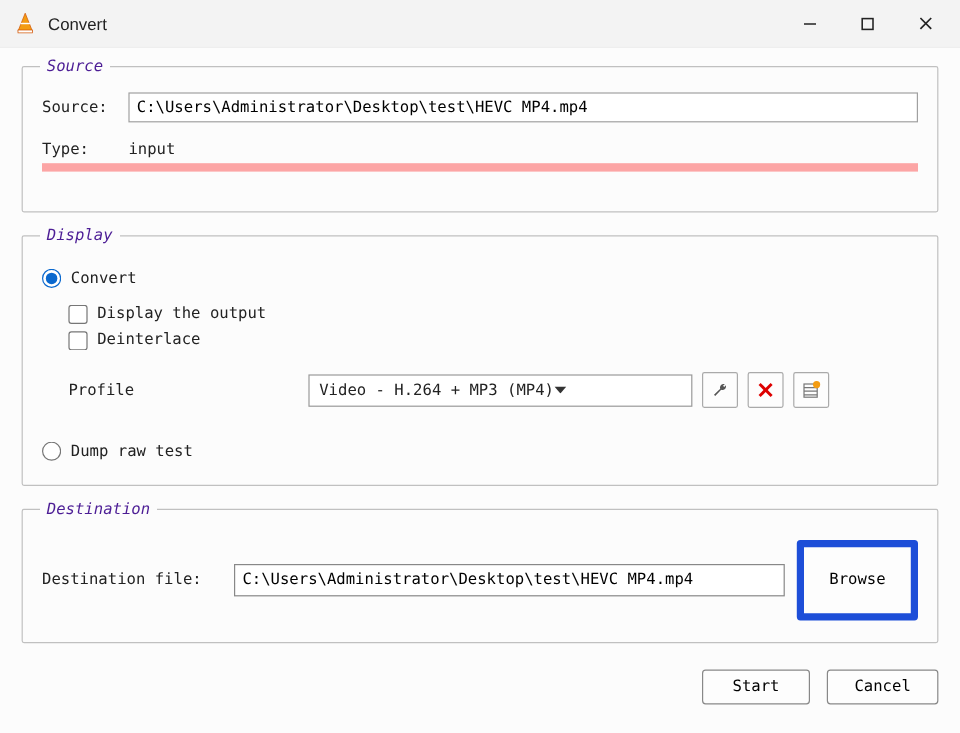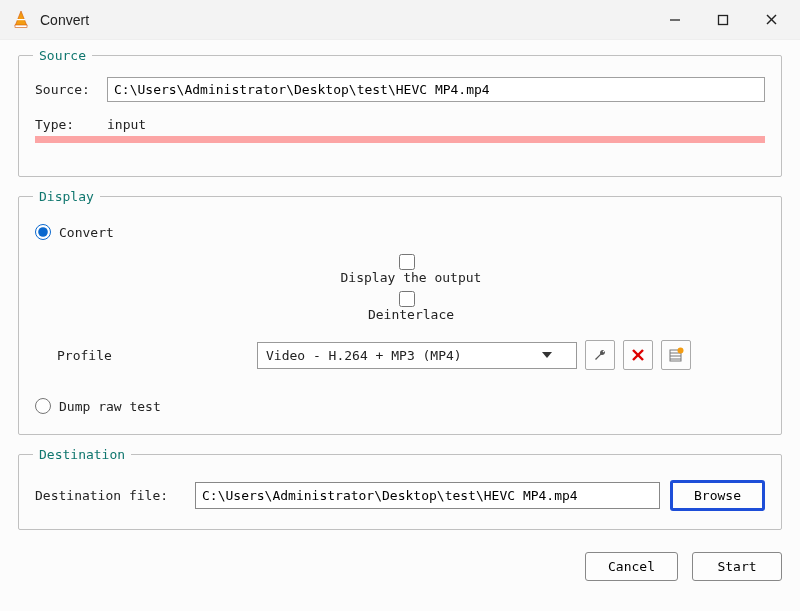--- a/index.html
+++ b/index.html
@@ -31,59 +31,59 @@
     fieldset {
       border: 1px solid #c0c0c0;
       border-radius: 2px;
       margin-bottom: 12px;
       padding: 14px 16px 18px 16px;
       position: relative;
     }
     legend {
       padding: 0 6px;
       font-size: 13px;
-      color: #0f766e;
+      color: #4c1d95;
       margin-left: -2px;
+      font-style: italic;
     }
     .row {
       display: flex;
       align-items: center;
       margin-bottom: 15px;
     }
     .lbl { min-width: 72px; }
     .src-input {
       flex: 1;
       border: 1px solid #a0a0a0;
       padding: 4px 6px;
       font-family: inherit;
       font-size: 13px;
       background: #fff;
     }
     .underline-row { border-bottom: 7px solid #fca5a5; padding-bottom: 4px; margin-top: 10px; }
     .radio-row { display: flex; align-items: center; margin: 6px 0 14px 0; }
     .radio-row input[type=radio] {
       width: 16px; height: 16px; accent-color: #0a68ce; margin-right: 8px;
     }
-    .check-row { display: flex; align-items: center; margin: 6px 0 6px 22px; flex-direction: column; }
+    .check-row { display: flex; margin: 6px 0 6px 22px; }
     .check-row input[type=checkbox] {
       width: 16px; height: 16px; margin-right: 8px; accent-color: #0a68ce;
     }
     .profile-row { display: flex; align-items: center; margin: 18px 0 6px 22px; }
     .profile-lbl { min-width: 200px; }
     .profile-select {
       width: 320px;
       border: 1px solid #999;
       padding: 5px 24px 5px 8px;
       font-family: inherit;
       font-size: 13px;
       background: #fff;
       position: relative;
       display: flex;
       align-items: center;
-      justify-content: space-between;
     }
     .tool-btn {
       width: 30px; height: 30px;
       border: 1px solid #aaa;
       background: #fdfdfd;
       margin-left: 8px;
       display: flex; align-items: center; justify-content: center;
       border-radius: 2px;
     }
     .dest-row { display: flex; align-items: center; margin-top: 4px; }
@@ -100,21 +100,21 @@
     .btn {
       border: 1px solid #888;
       background: #fdfdfd;
       padding: 6px 22px;
       font-family: inherit;
       font-size: 13px;
       border-radius: 3px;
       min-width: 90px;
       text-align: center;
     }
-    .btn.primary { border: 3px solid #1d4ed8; padding: 5px 21px; text-align: center; }
+    .btn.primary { border: 6px solid #1d4ed8; padding: 20px 21px; text-align: center; }
     .bottom-btns {
       display: flex; justify-content: flex-end; gap: 14px;
       padding: 2px 18px 0 0;
     }
     .spacer { height: 8px; }
     svg { display: block; }
   </style>
 </head>
 <body>
 
@@ -231,15 +231,15 @@
     <div class="dest-row">
       <span class="dest-lbl">Destination file:</span>
       <input class="dest-input" value="C:\Users\Administrator\Desktop\test\HEVC MP4.mp4" style="">
       <button class="btn primary">Browse</button>
     </div>
   </fieldset>
 
 </div>
 
 <div class="bottom-btns">
+  <button class="btn">Start</button>
   <button class="btn">Cancel</button>
-  <button class="btn">Start</button>
 </div>
 
 </body></html>

